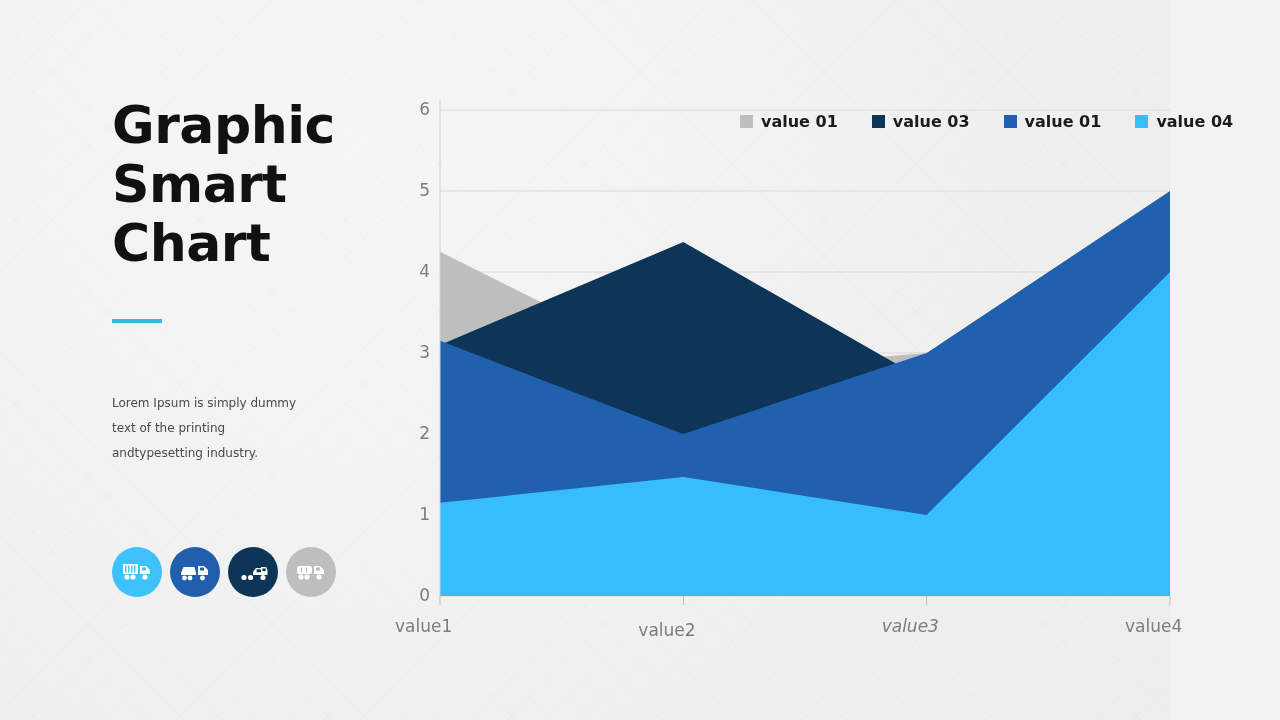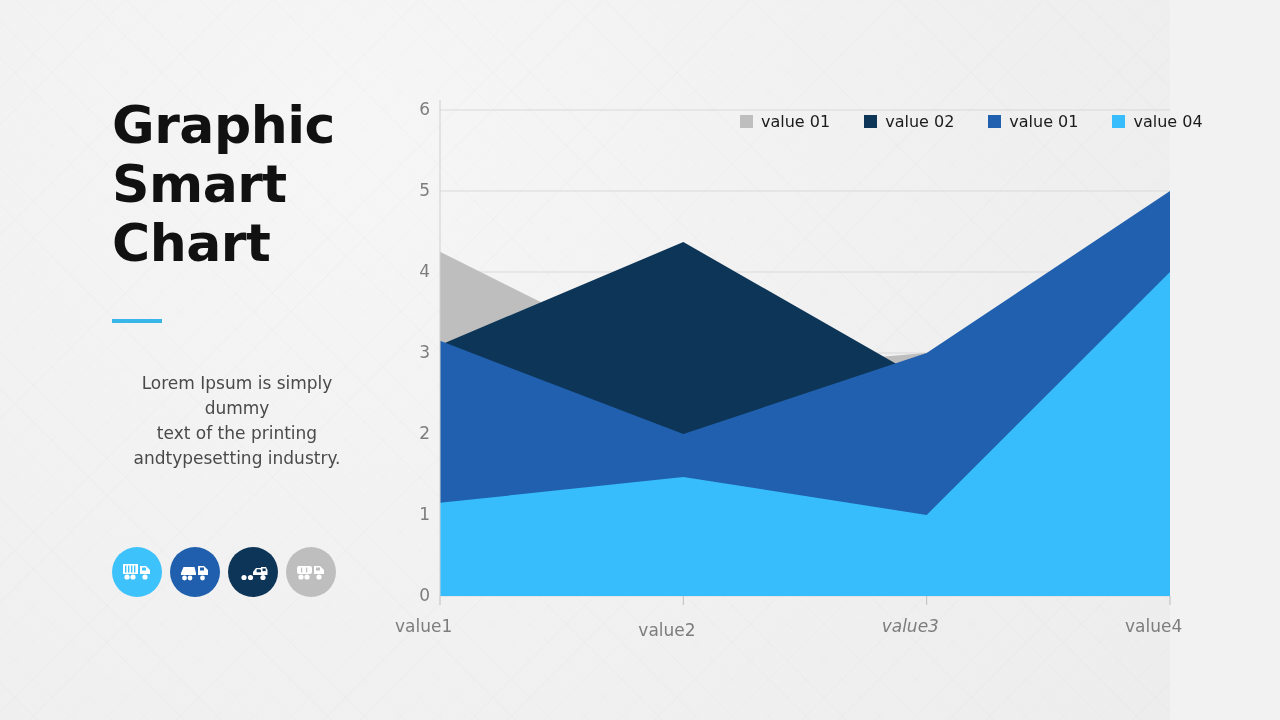--- a/index.html
+++ b/index.html
@@ -45,28 +45,27 @@
   }
 
   #accent-dash {
     margin-top: 46px;
     width: 50px;
     height: 4px;
     background: #38b6e8;
   }
 
   #body-text {
-    margin-top: 48px;
-    font-family: "DejaVu Sans", sans-serif;
-    font-size: 17px;
+    margin-top: 68px;
+    font-family: "DejaVu Sans", sans-serif;
+    font-size: 12px;
     line-height: 25px;
     color: #4a4a4a;
     width: 250px;
     white-space: pre-line;
-    text-align: center;
   }
 
   #icon-row {
     position: absolute;
     left: 0px;
     top: 451px;
     display: flex;
     gap: 8px;
   }
   .icon-circle {
@@ -117,21 +116,21 @@
     align-items: center;
     gap: 8px;
   }
   .legend-swatch {
     width: 13px;
     height: 13px;
     flex: 0 0 auto;
   }
   .legend-label {
     font-family: "DejaVu Sans", sans-serif;
-    font-weight: normal;
+    font-weight: bold;
     font-size: 16px;
     color: #1b1b1b;
     white-space: nowrap;
   }
 </style>
 </head>
 <body>
 
 <div id="slide">
 
@@ -254,21 +253,21 @@
       </div>
   </div>
 
   <div id="legend">
       <div class="legend-item">
         <span class="legend-swatch" style="background: rgb(190, 190, 190);"></span>
         <span class="legend-label">value 01</span>
       </div>
       <div class="legend-item">
         <span class="legend-swatch" style="background: rgb(13, 53, 87);"></span>
-        <span class="legend-label">value 02</span>
+        <span class="legend-label">value 03</span>
       </div>
       <div class="legend-item">
         <span class="legend-swatch" style="background: rgb(33, 96, 174);"></span>
         <span class="legend-label">value 01</span>
       </div>
       <div class="legend-item">
         <span class="legend-swatch" style="background: rgb(55, 189, 251);"></span>
         <span class="legend-label">value 04</span>
       </div>
     </div>

